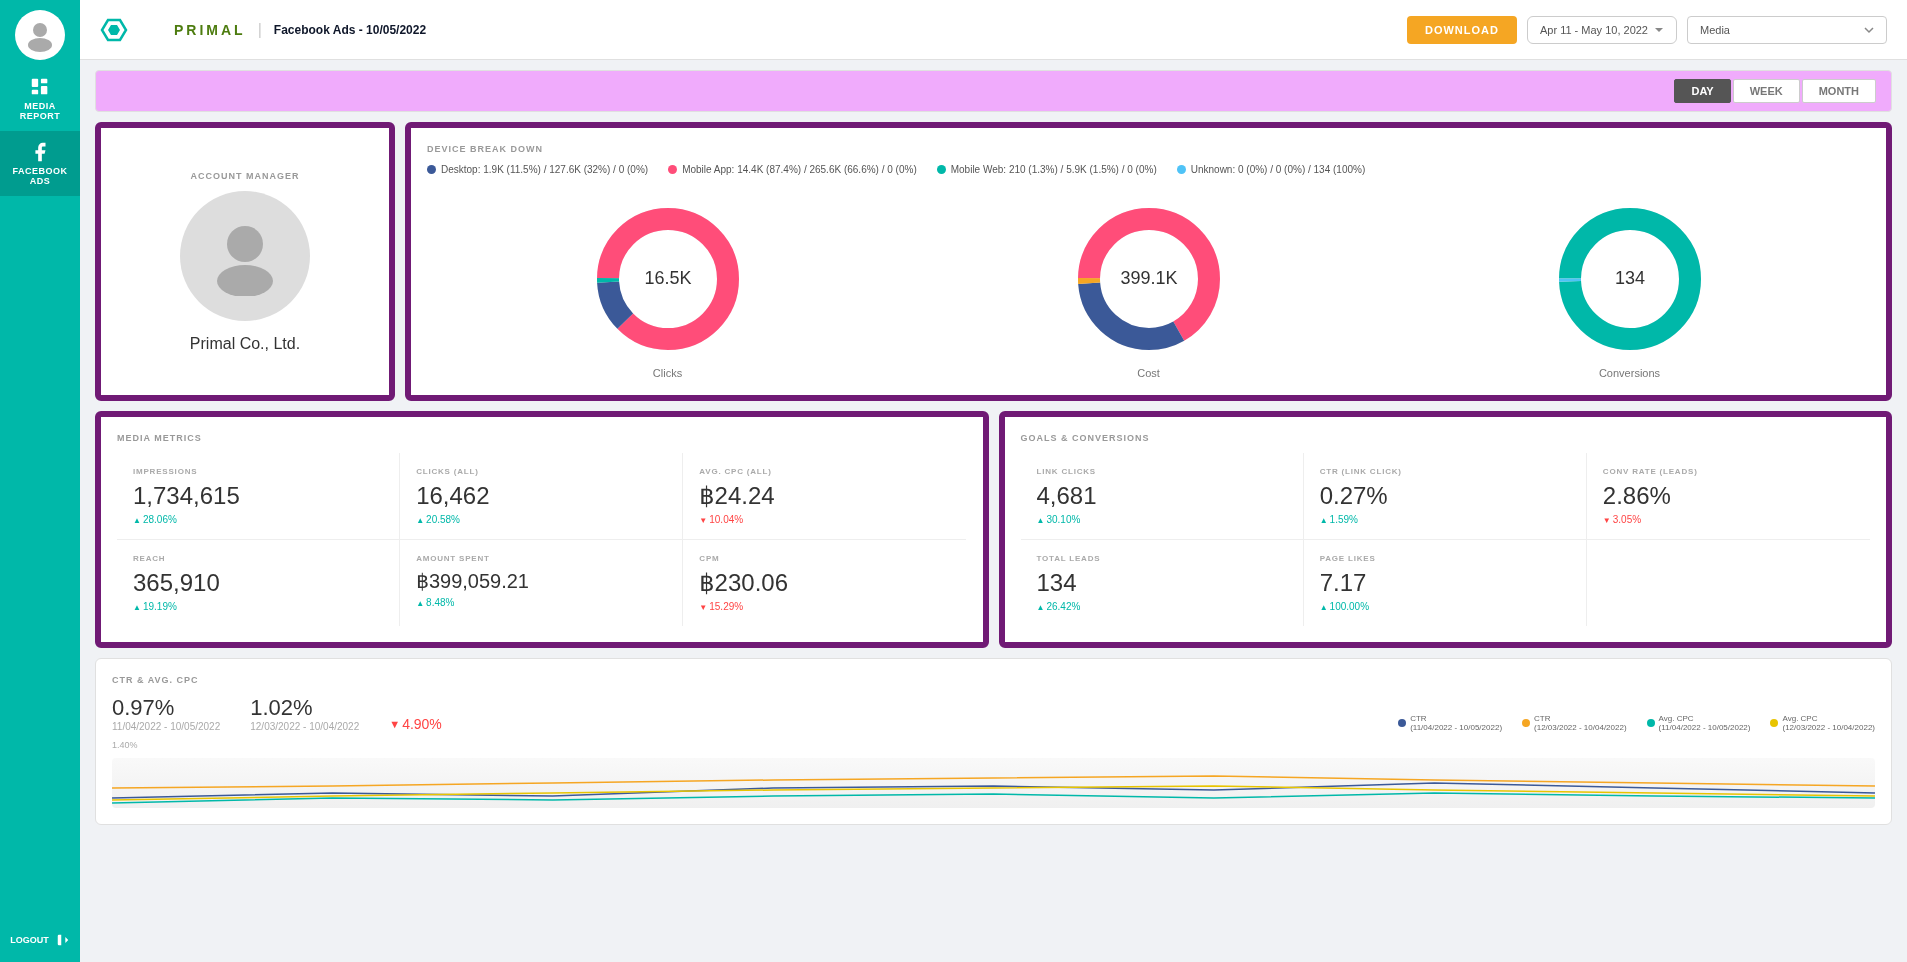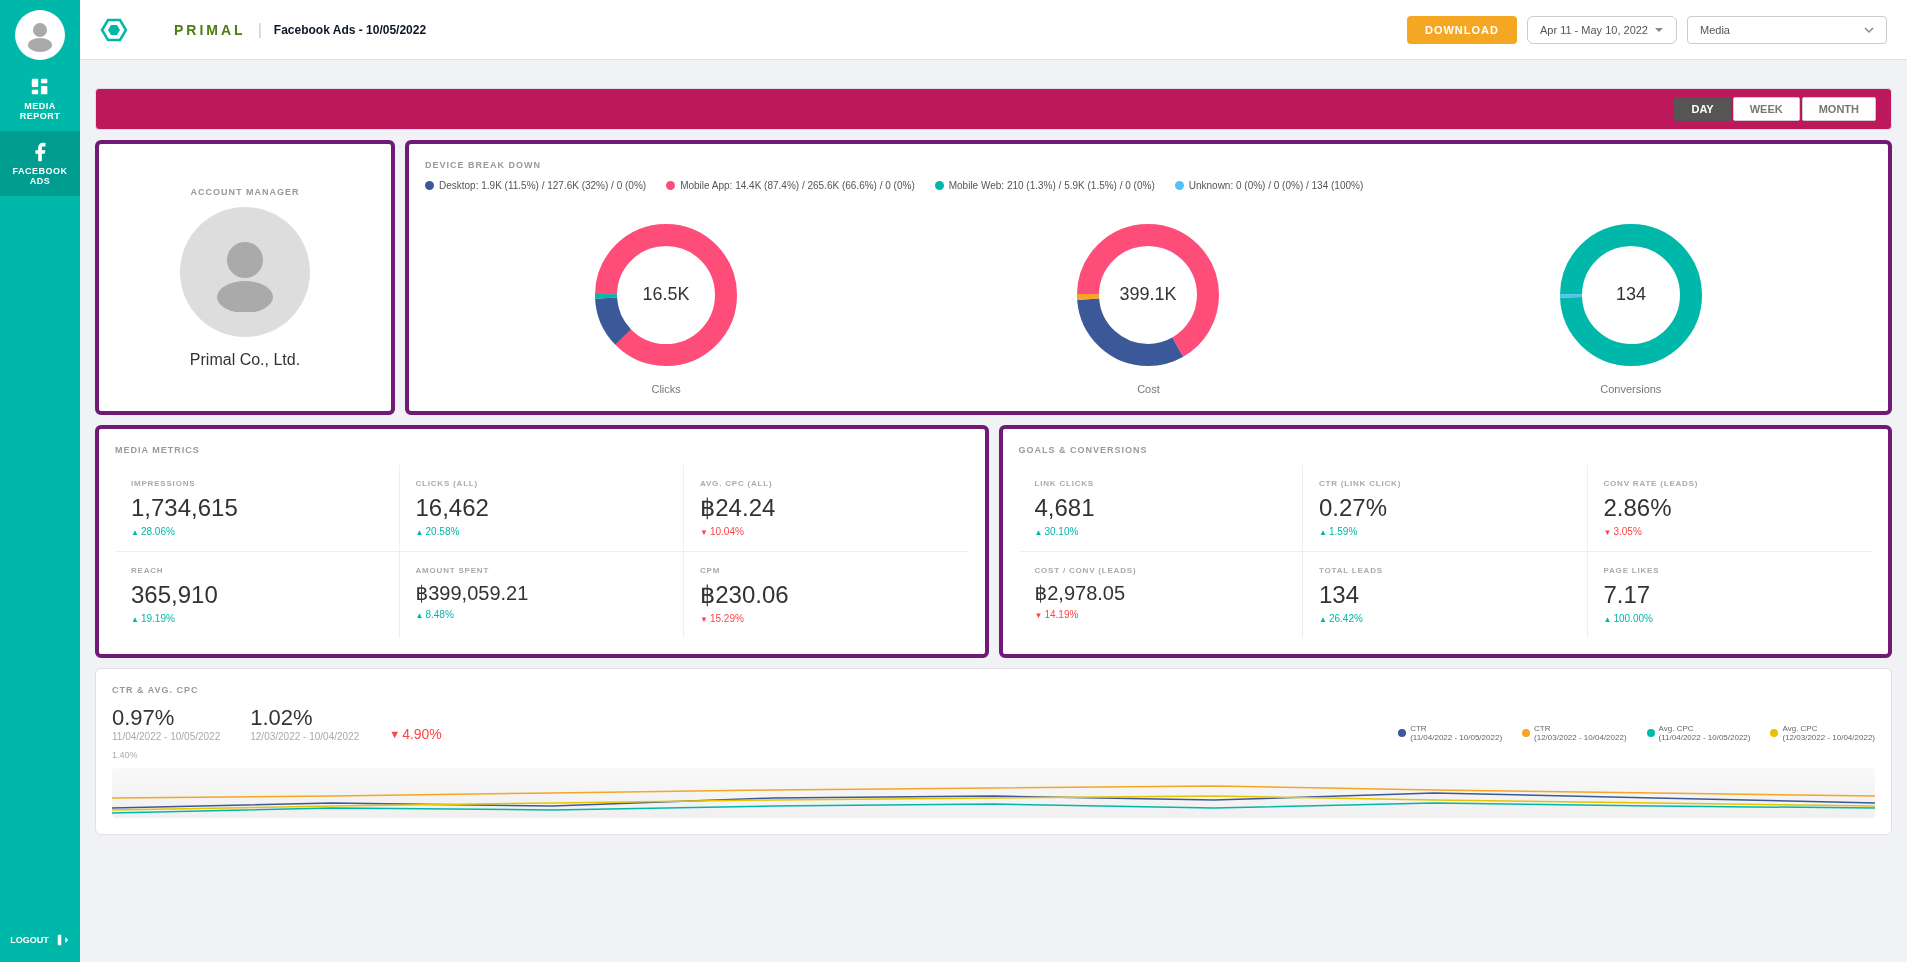--- a/index.html
+++ b/index.html
@@ -118,25 +118,24 @@
       padding: 10px 15px;
       display: flex;
       flex-direction: column;
       gap: 10px;
     }
 
     
     .period-bar {
       display: flex;
       justify-content: flex-end;
-      background: #be185d;
+      background: #f0abfc;
       padding: 8px 15px;
       border-radius: 4px;
       border: 1px solid #e0e0e0;
-      margin-top: 18px;
     }
     .period-tabs { display: flex; gap: 2px; }
     .period-tab {
       padding: 5px 16px;
       font-size: 11px;
       font-weight: 600;
       border: 1px solid #ccc;
       background: #fff;
       color: #777;
       cursor: pointer;
@@ -146,21 +145,21 @@
       background: #555;
       color: #fff;
       border-color: #555;
     }
 
     
     .card-row { display: flex; gap: 10px; }
     .card {
       background: #fff;
       border-radius: 6px;
-      border: 4px solid #701a75;
+      border: 6px solid #701a75;
       padding: 16px;
     }
     .account-card { width: 300px; flex-shrink: 0; display: flex; flex-direction: column; align-items: center; justify-content: center; }
     .account-avatar {
       width: 130px; height: 130px;
       background: #ddd;
       border-radius: 50%;
       display: flex; align-items: center; justify-content: center;
       margin-bottom: 14px;
     }
@@ -428,25 +427,20 @@
             <div class="metric-key">CTR (LINK CLICK)</div>
             <div class="metric-value">0.27%</div>
             <div class="metric-change up"><span class="arrow-up"></span>1.59%</div>
           </div>
           <div class="metric-cell">
             <div class="metric-key">CONV RATE (LEADS)</div>
             <div class="metric-value">2.86%</div>
             <div class="metric-change down"><span class="arrow-down"></span>3.05%</div>
           </div>
           <div class="metric-cell">
-            <div class="metric-key">COST / CONV (LEADS)</div>
-            <div class="metric-value" style="font-size:20px;">฿2,978.05</div>
-            <div class="metric-change down"><span class="arrow-down"></span>14.19%</div>
-          </div>
-          <div class="metric-cell">
             <div class="metric-key">TOTAL LEADS</div>
             <div class="metric-value">134</div>
             <div class="metric-change up"><span class="arrow-up"></span>26.42%</div>
           </div>
           <div class="metric-cell">
             <div class="metric-key">PAGE LIKES</div>
             <div class="metric-value">7.17</div>
             <div class="metric-change up"><span class="arrow-up"></span>100.00%</div>
           </div>
         </div>

